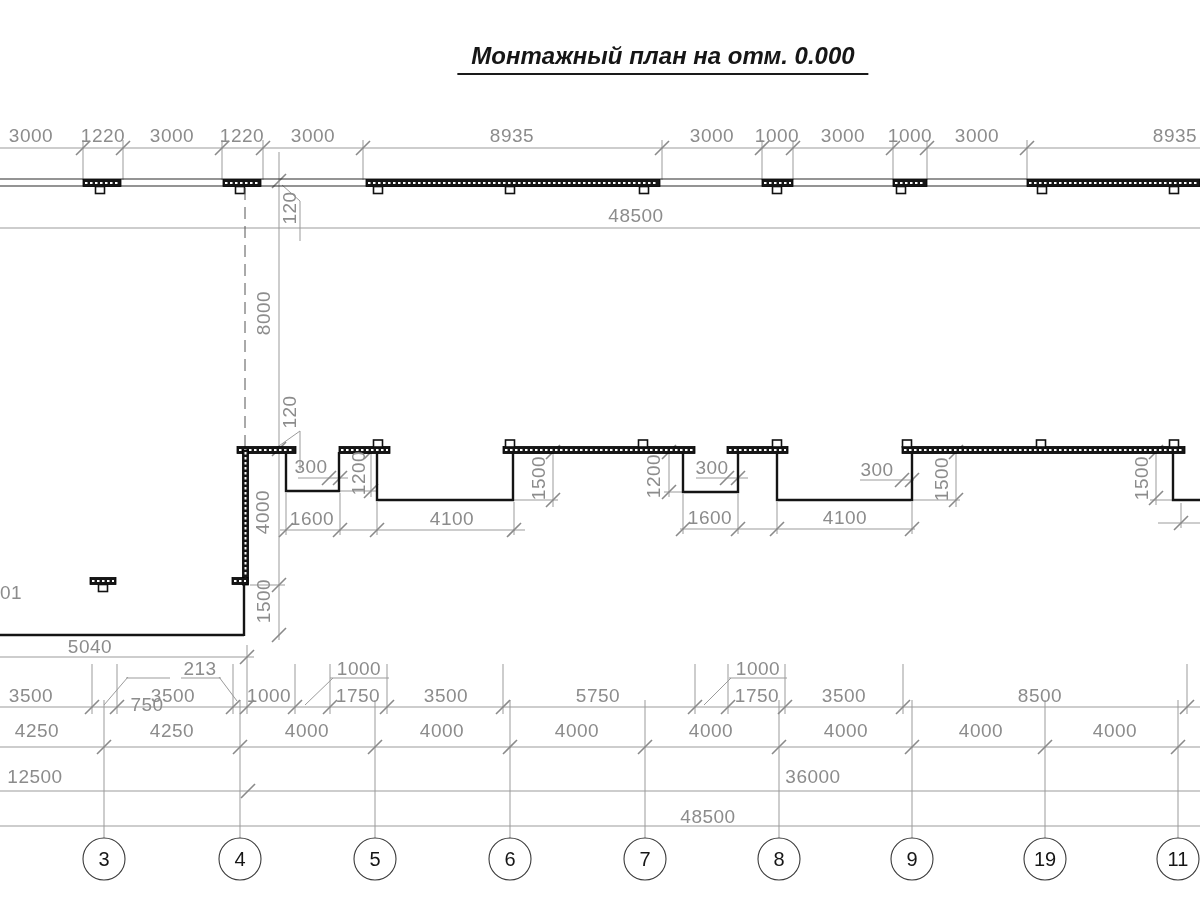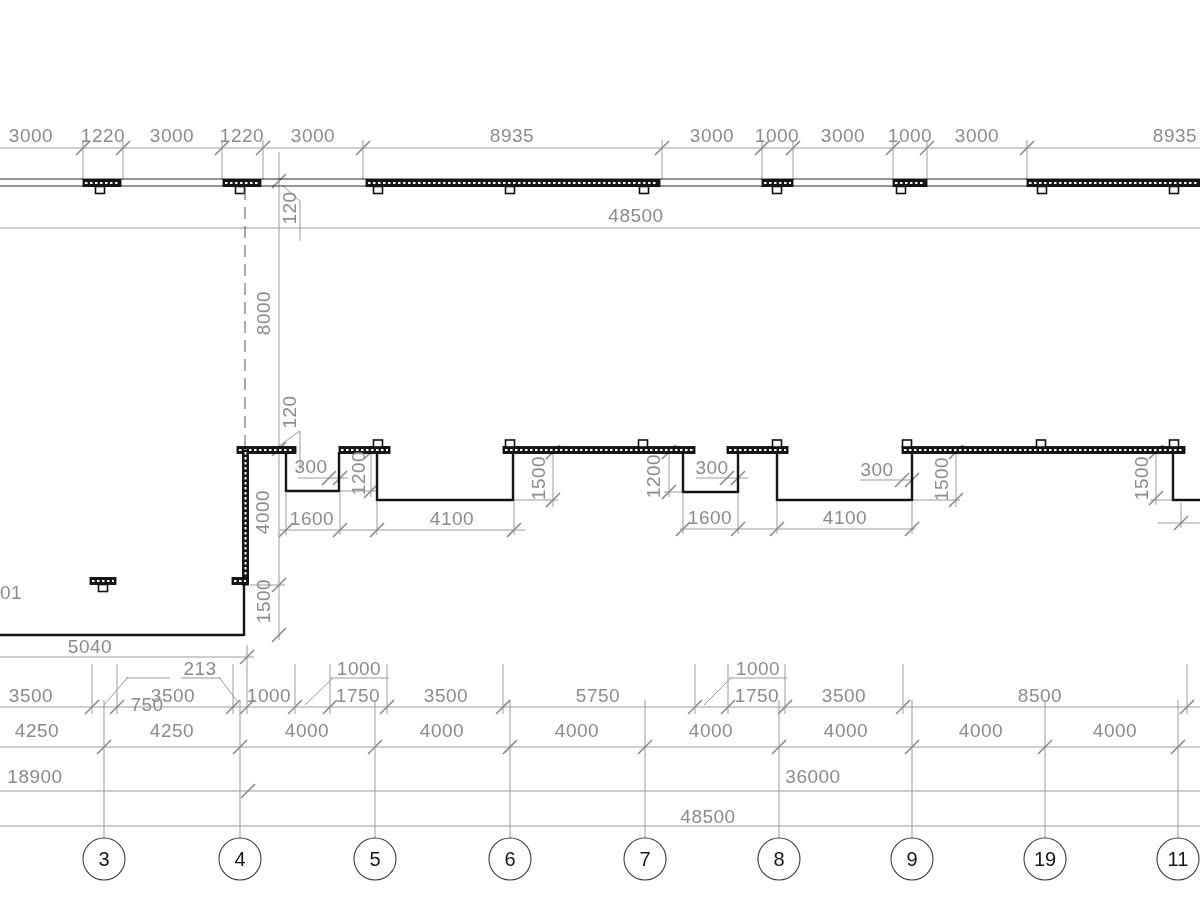--- a/index.html
+++ b/index.html
@@ -217,20 +217,21 @@
         <circle class="bub" cx="375" cy="859" r="21"></circle>
         <circle class="bub" cx="510" cy="859" r="21"></circle>
         <circle class="bub" cx="645" cy="859" r="21"></circle>
         <circle class="bub" cx="779" cy="859" r="21"></circle>
         <circle class="bub" cx="912" cy="859" r="21"></circle>
         <circle class="bub" cx="1045" cy="859" r="21"></circle>
         <circle class="bub" cx="1178" cy="859" r="21"></circle>
     </g>
   </svg>
 
+  <span class="title" style="left:663px;top:42px">Монтажный план на отм. 0.000</span>
 
   <span class="dim" style="left:31px;top:126px">3000</span>
   <span class="dim" style="left:103px;top:126px">1220</span>
   <span class="dim" style="left:172px;top:126px">3000</span>
   <span class="dim" style="left:242px;top:126px">1220</span>
   <span class="dim" style="left:313px;top:126px">3000</span>
   <span class="dim" style="left:512px;top:126px">8935</span>
   <span class="dim" style="left:712px;top:126px">3000</span>
   <span class="dim" style="left:777px;top:126px">1000</span>
   <span class="dim" style="left:843px;top:126px">3000</span>
@@ -280,21 +281,21 @@
   <span class="dim" style="left:37px;top:721px">4250</span>
   <span class="dim" style="left:172px;top:721px">4250</span>
   <span class="dim" style="left:307px;top:721px">4000</span>
   <span class="dim" style="left:442px;top:721px">4000</span>
   <span class="dim" style="left:577px;top:721px">4000</span>
   <span class="dim" style="left:711px;top:721px">4000</span>
   <span class="dim" style="left:846px;top:721px">4000</span>
   <span class="dim" style="left:981px;top:721px">4000</span>
   <span class="dim" style="left:1115px;top:721px">4000</span>
 
-  <span class="dim" style="left:35px;top:767px">18900</span>
+  <span class="dim" style="left:35px;top:767px">12500</span>
   <span class="dim" style="left:813px;top:767px">36000</span>
   <span class="dim" style="left:708px;top:807px">48500</span>
 
   <span class="bubnum" style="left:104px;top:859px">3</span>
   <span class="bubnum" style="left:240px;top:859px">4</span>
   <span class="bubnum" style="left:375px;top:859px">5</span>
   <span class="bubnum" style="left:510px;top:859px">6</span>
   <span class="bubnum" style="left:645px;top:859px">7</span>
   <span class="bubnum" style="left:779px;top:859px">8</span>
   <span class="bubnum" style="left:912px;top:859px">9</span>

